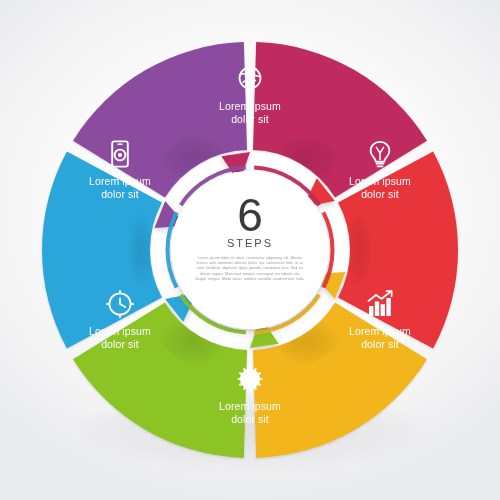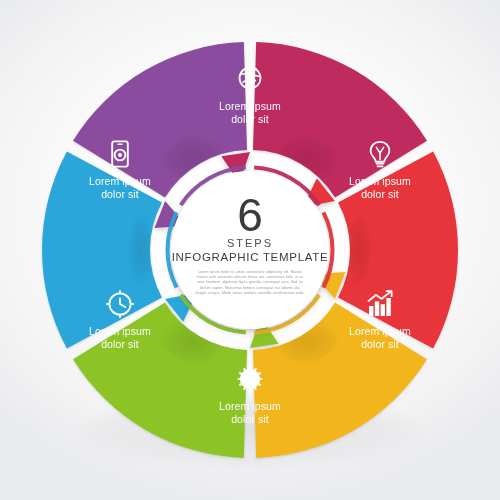--- a/index.html
+++ b/index.html
@@ -254,18 +254,17 @@
         </div>
         <div class="seg-label" style="left: 120px; top: 175px;">
           <span class="l1">Lorem ipsum</span>
           <span class="l2">dolor sit</span>
         </div>
       </div>
 
     <div class="hub">
       <div class="hub-num">6</div>
       <div class="hub-steps">STEPS</div>
-      <div class="hub-title">INFOGRAPHIC TEMPLATE</div>
       <div class="hub-body">Lorem ipsum dolor sit amet, consectetur adipiscing elit. Mauris viverra ante venenatis ultricies lectus nec consectetur felis, ut ac urna hendrerit, dignissim ligula gravida, consequat urna. Sed eu dictum sapien. Maecenas tempus consequat nisi lobortis dui, feugiat congue. Morbi varius sodales convallis condimentum nulla.</div>
     </div>
 
   </div>
 </div>
 
 </body></html>

